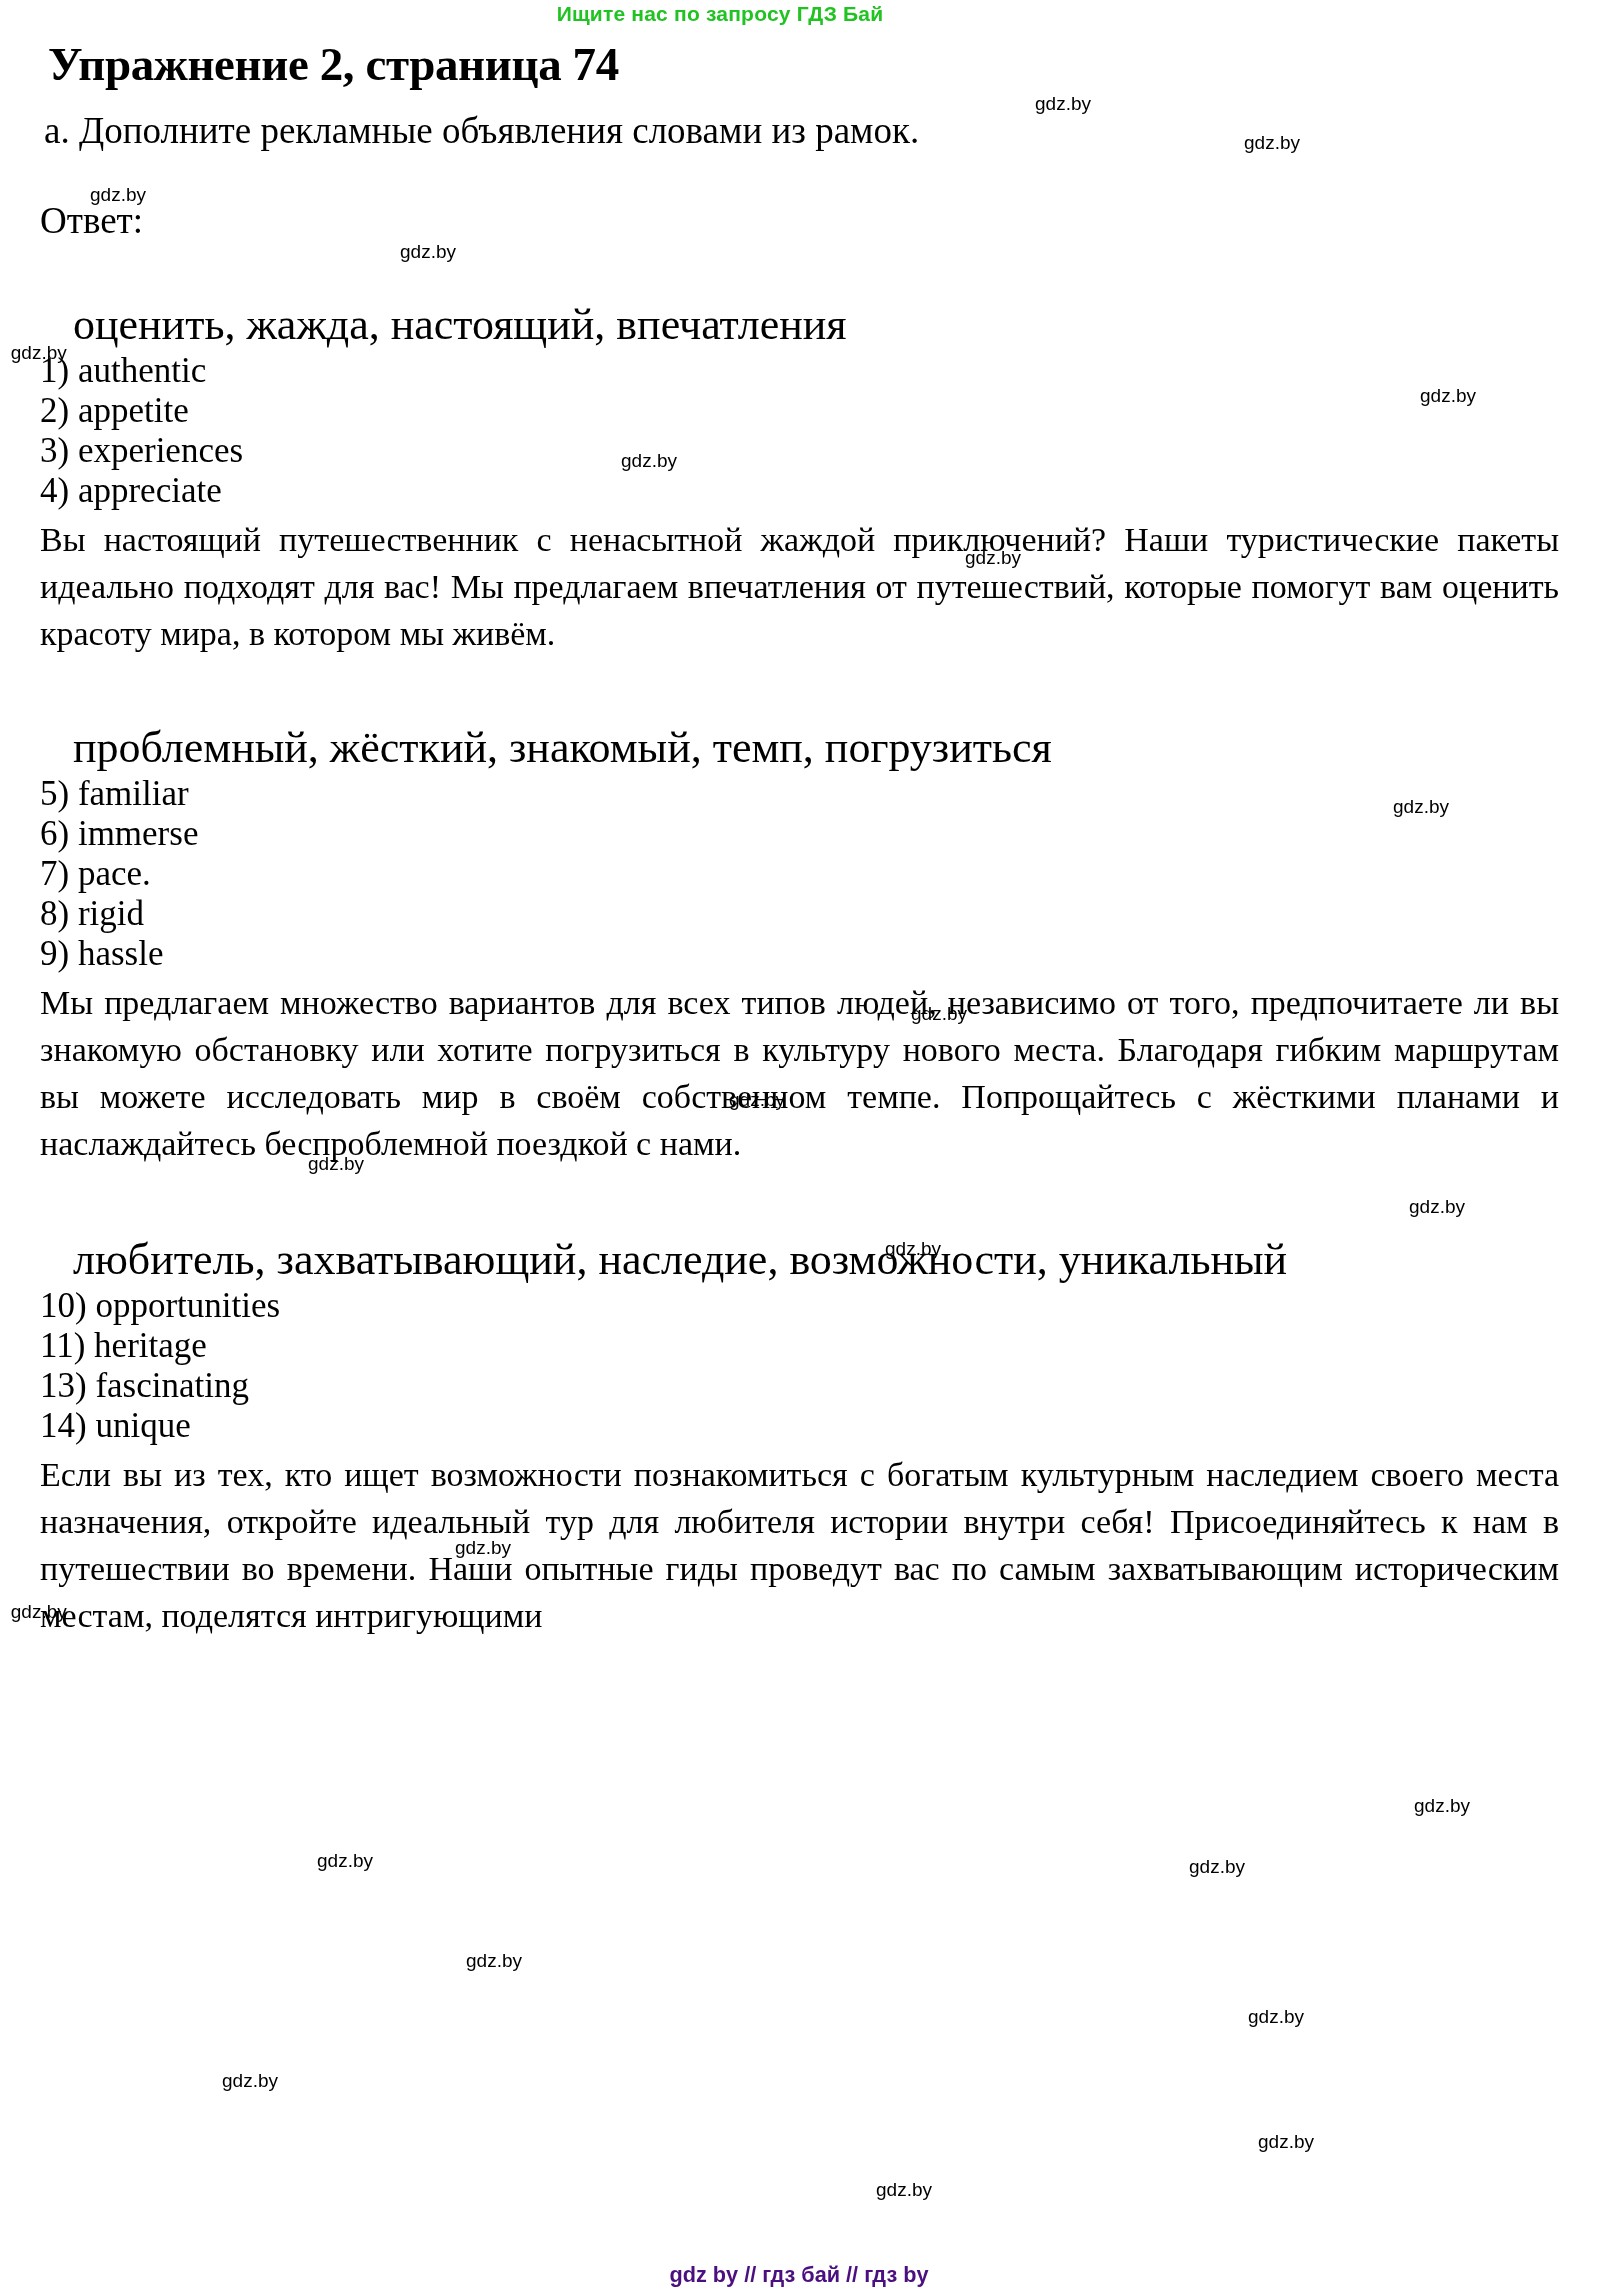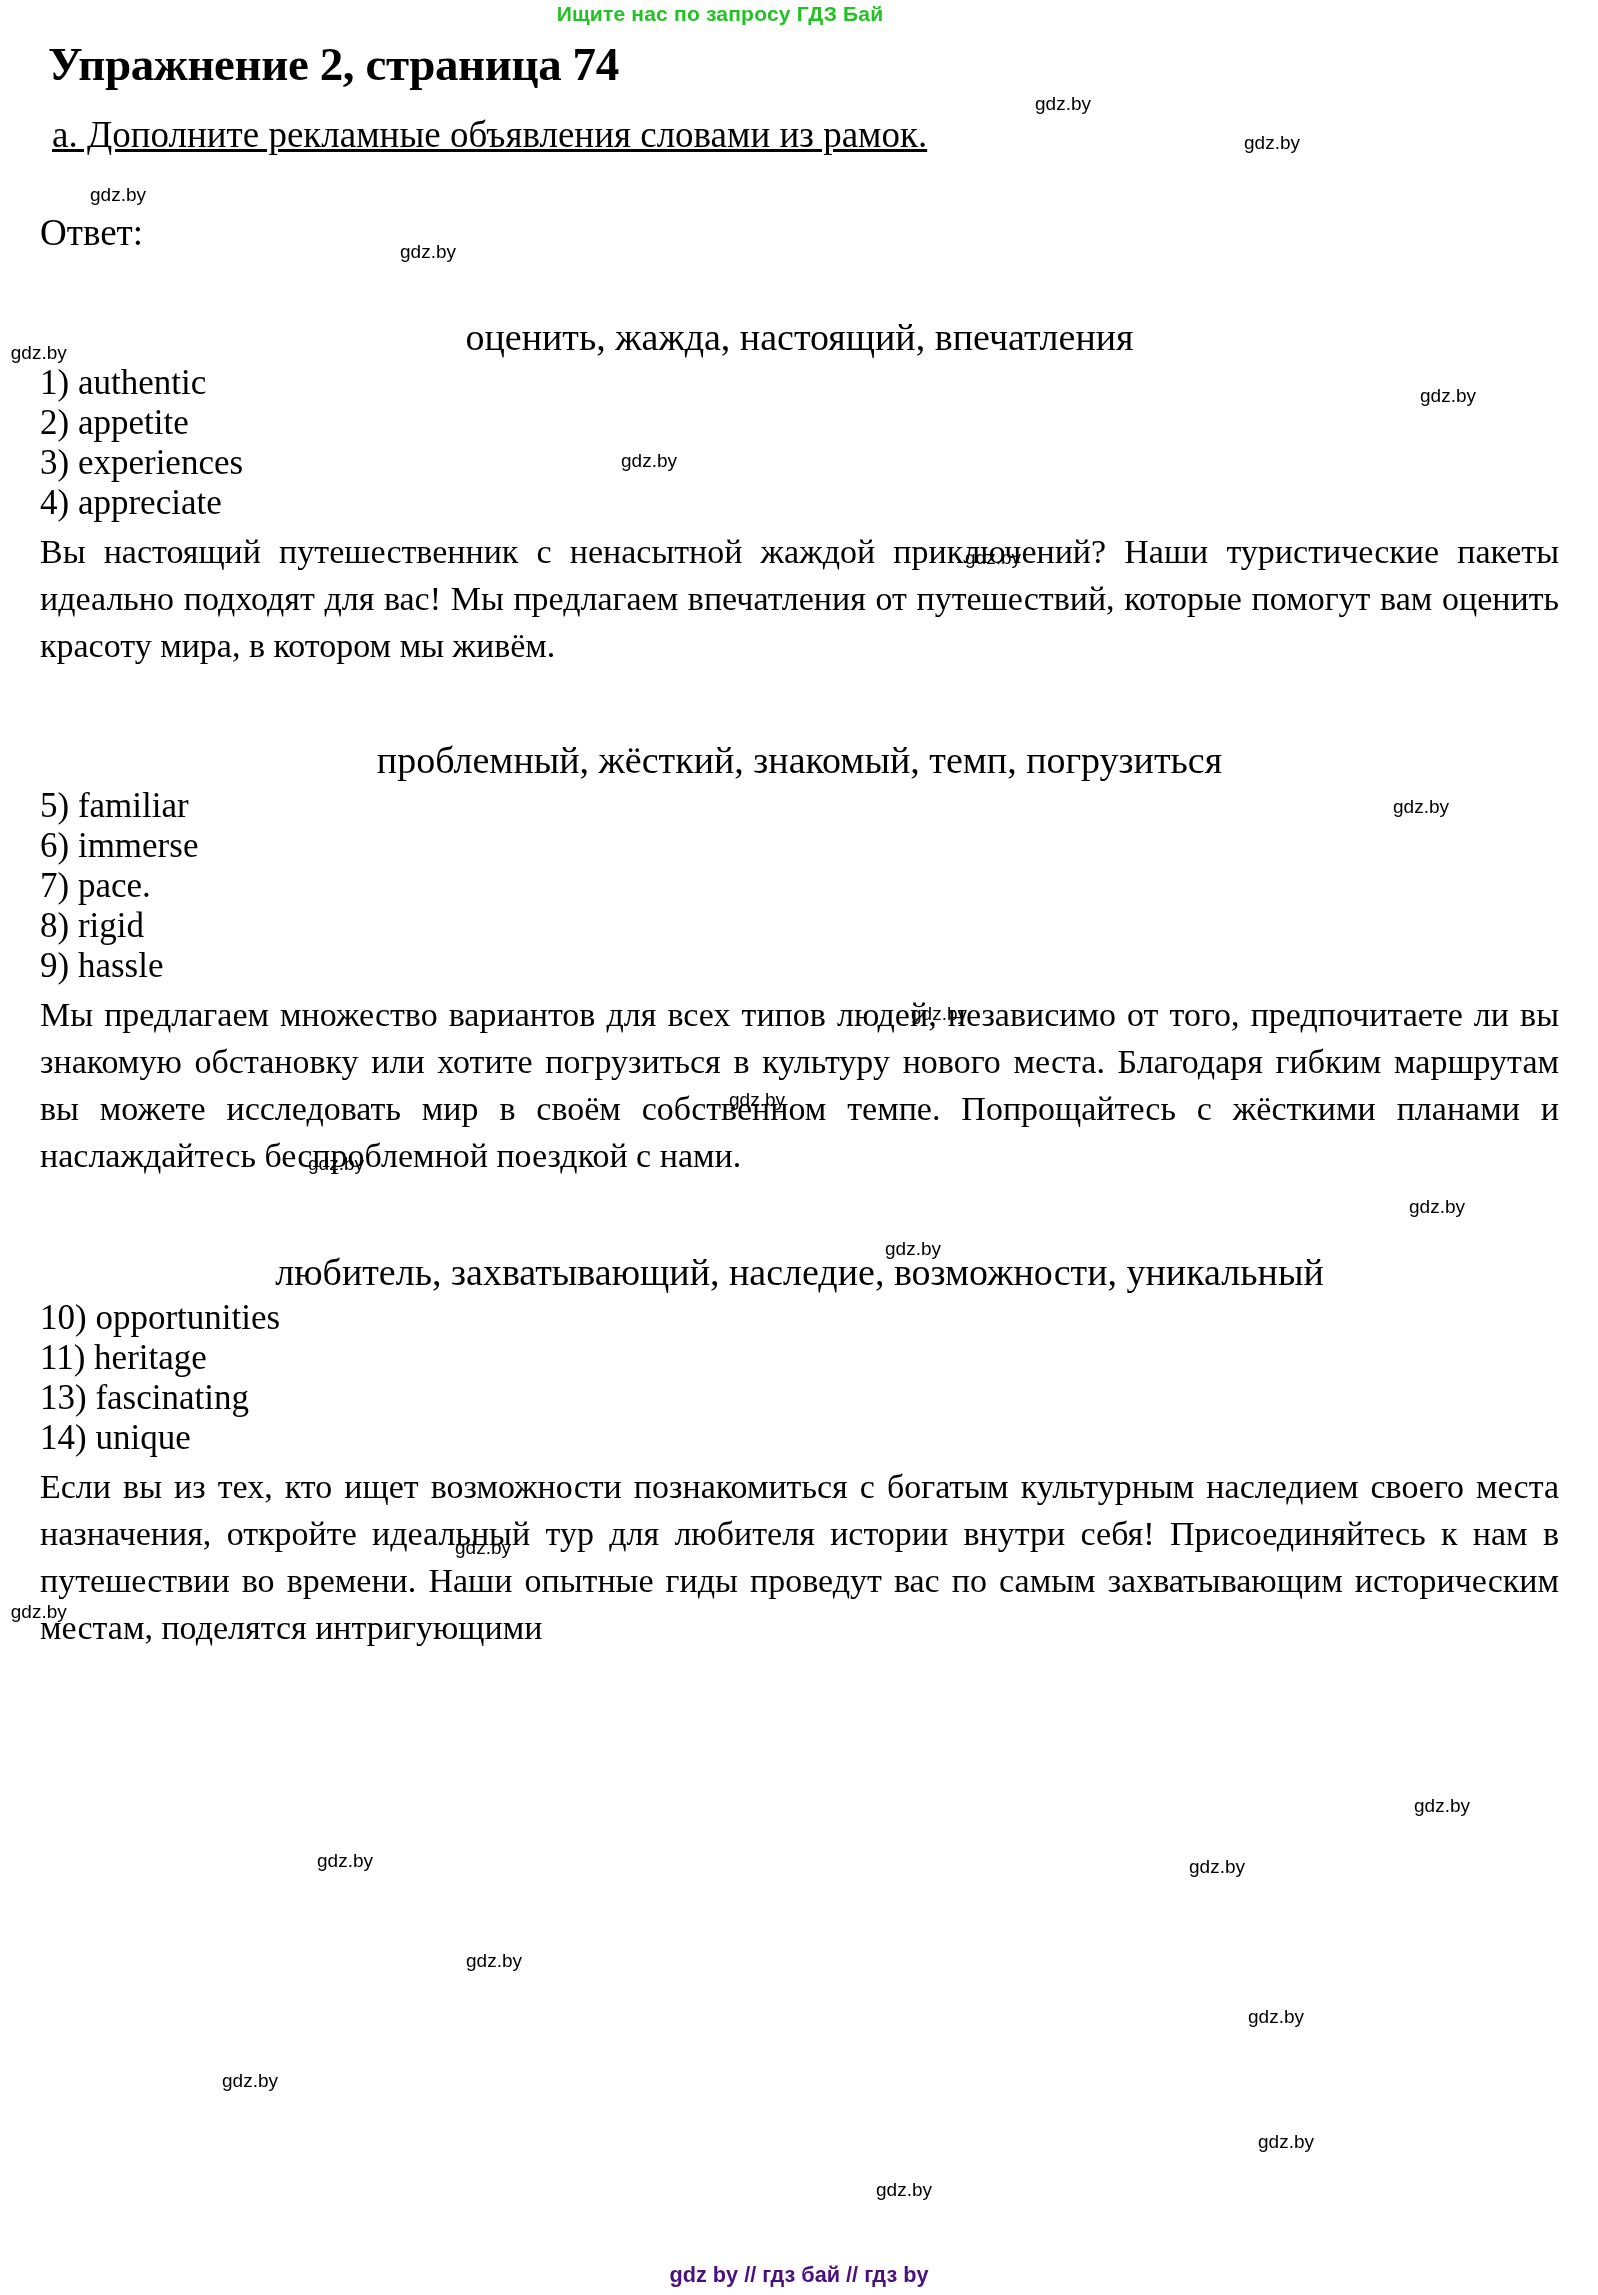--- a/index.html
+++ b/index.html
@@ -49,39 +49,38 @@
     line-height: 53px;
     margin: 8px;
     padding-top: 30px;
     letter-spacing: -0.4px;
     white-space: nowrap;
   }
 
   .task-line {
     font-size: 37px;
     line-height: 43px;
-    margin: 12px;
+    margin: 4px;
     padding-top: 10px;
     white-space: nowrap;
-    text-decoration: underline;
   }
 
   .answer-label {
     font-size: 37px;
     line-height: 43px;
     margin: 0;
     padding-top: 43px;
     white-space: nowrap;
   }
 
   .wordbox {
-    font-size: 38px;
+    font-size: 44px;
     line-height: 42px;
     margin: 0;
-    text-align: center;
+    text-align: left;
     padding-left: 33px;
     padding-right: 33px;
   }
   .wordbox.wb-1 { padding-top: 62px; }
   .wordbox.wb-2 { padding-top: 70px; }
   .wordbox.wb-3 { padding-top: 72px; }
 
   .answers {
     list-style: none;
     margin: 0;

